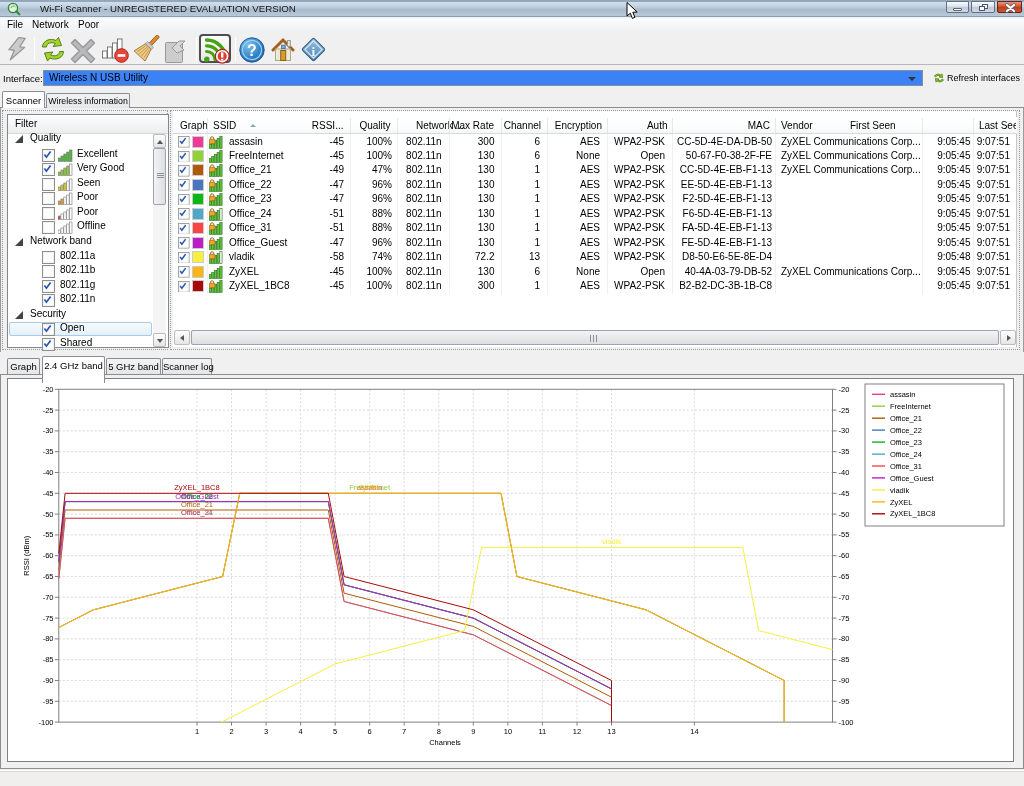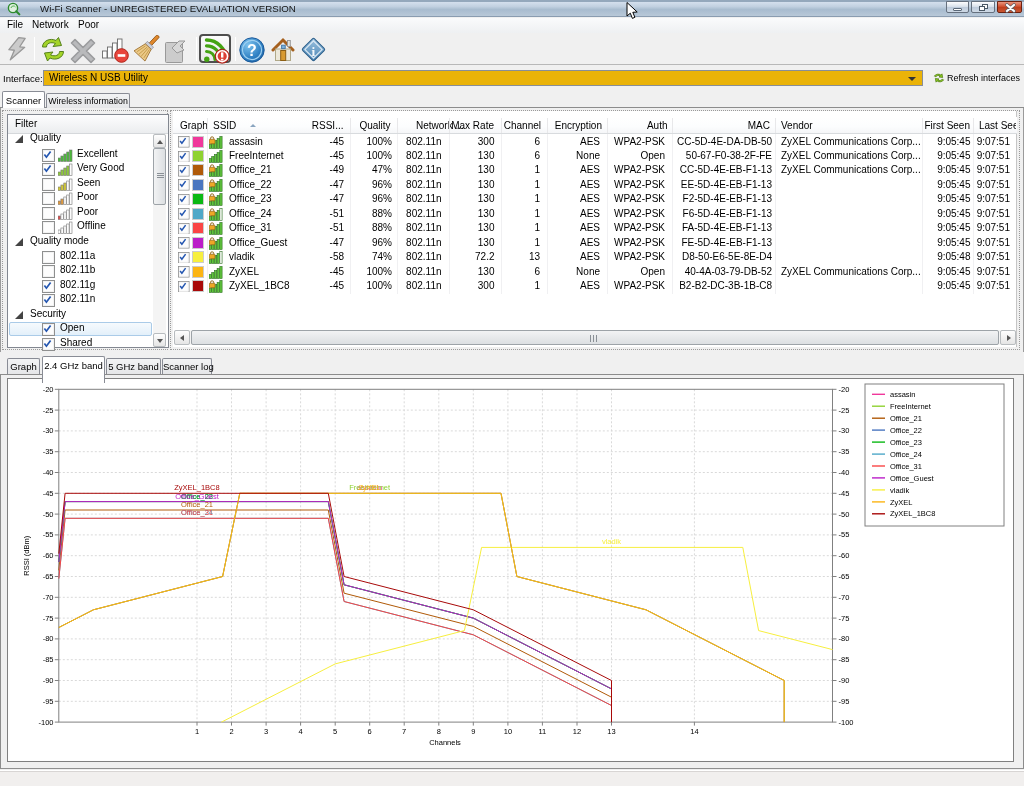--- a/index.html
+++ b/index.html
@@ -112,21 +112,21 @@
         <path d="M4.5 9.8 A 13.8 13.8 0 0 1 18.5 23.6" stroke-width="3.2"></path>
         <path d="M4.5 4 A 19.6 19.6 0 0 1 24 23.6" stroke-width="3.4"></path>
       </g>
       <circle cx="4.8" cy="23.2" r="2.7" fill="#44a312"></circle>
       <circle cx="20.2" cy="20.2" r="7" fill="#dd3f34" stroke="#a21f15" stroke-width="1"></circle>
       <circle cx="20.2" cy="20.2" r="5.4" fill="none" stroke="#fff" stroke-width="1.6"></circle>
       <rect x="19" y="16.4" width="2.4" height="5.2" fill="#fff"></rect>
       <rect x="19" y="22.8" width="2.4" height="1.6" fill="#fff"></rect>
     </svg></div>
 <div class="abs" style="left:3px;top:72.5px;font-size:9.5px">Interface:</div>
-<div class="abs" style="left:43px;top:70px;width:880px;height:15.5px;background:#eab308;border:1px solid #888e98">
+<div class="abs" style="left:43px;top:70px;width:880px;height:15.5px;background:#3b82f6;border:1px solid #888e98">
 <div class="abs" style="left:5px;top:1px">Wireless N USB Utility</div>
 <div class="abs" style="right:6px;top:6px;width:0;height:0;border-left:4px solid transparent;border-right:4px solid transparent;border-top:4px solid #333"></div>
   </div>
 <div class="abs" style="left:933px;top:72px"><svg width="12" height="12" viewBox="0 0 26 26">
       <g stroke="#4a7a10" stroke-width="1.5" fill="#8cc820">
         <path d="M3 9 a8.5 6.5 0 0 1 14 -2.5 l2.5 -2.5 1.5 8 -8 -1 2.5 -2.5 a5.5 4 0 0 0 -9 2 z"></path>
         <path d="M23 17 a8.5 6.5 0 0 1 -14 2.5 l-2.5 2.5 -1.5 -8 8 1 -2.5 2.5 a5.5 4 0 0 0 9 -2 z"></path>
       </g>
     </svg></div>
 <div class="abs" style="left:947px;top:73px;font-size:9px">Refresh interfaces</div>
@@ -211,21 +211,21 @@
   </svg>
 <div class="abs" style="left:58px;top:221px"><svg width="15" height="13" viewBox="0 0 15 13">
       <rect x="0.0" y="9.0" width="2.4" height="3.5" fill="#fcfcfc" stroke="#777" stroke-width="0.6"></rect>
       <rect x="2.9" y="7.0" width="2.4" height="5.5" fill="#fcfcfc" stroke="#777" stroke-width="0.6"></rect>
       <rect x="5.8" y="5.0" width="2.4" height="7.5" fill="#fcfcfc" stroke="#777" stroke-width="0.6"></rect>
       <rect x="8.7" y="3.0" width="2.4" height="9.5" fill="#fcfcfc" stroke="#777" stroke-width="0.6"></rect>
       <rect x="11.6" y="1.0" width="2.4" height="11.5" fill="#fcfcfc" stroke="#777" stroke-width="0.6"></rect>
     </svg></div>
 <div class="abs" style="left:77px;top:220px">Offline</div>
 <div class="abs" style="left:15px;top:238px;width:0;height:0;border-top:4px solid transparent;border-bottom:4px solid #444;border-left:4px solid transparent;border-right:4px solid #444;"></div>
-<div class="abs" style="left:30px;top:235px">Quality mode</div>
+<div class="abs" style="left:30px;top:235px">Network band</div>
 <svg width="13" height="13" viewBox="0 0 13 13" style="position:absolute;left:42px;top:250.5px">
     <rect x="0.5" y="0.5" width="12" height="12" fill="#fdfdfd" stroke="#8e8f8f"></rect>
     <rect x="1.5" y="1.5" width="10" height="10" fill="none" stroke="#f2f2f2"></rect>
   </svg>
 <div class="abs" style="left:60px;top:249.5px">802.11a</div>
 <svg width="13" height="13" viewBox="0 0 13 13" style="position:absolute;left:42px;top:265px">
     <rect x="0.5" y="0.5" width="12" height="12" fill="#fdfdfd" stroke="#8e8f8f"></rect>
     <rect x="1.5" y="1.5" width="10" height="10" fill="none" stroke="#f2f2f2"></rect>
   </svg>
 <div class="abs" style="left:60px;top:264px">802.11b</div>
@@ -273,21 +273,21 @@
 <div class="abs" style="left:213px;top:119px;height:14px;line-height:14px">SSID</div>
 <div class="abs" style="left:223.5px;top:119px;width:120px;height:14px;line-height:14px;text-align:right">RSSI...</div>
 <div class="abs" style="left:270.6px;top:119px;width:120px;height:14px;line-height:14px;text-align:right">Quality</div>
 <div class="abs" style="left:416px;top:119px;height:14px;line-height:14px">Network ...</div>
 <div class="abs" style="left:374px;top:119px;width:120px;height:14px;line-height:14px;text-align:right">Max Rate</div>
 <div class="abs" style="left:421px;top:119px;width:120px;height:14px;line-height:14px;text-align:right">Channel</div>
 <div class="abs" style="left:482px;top:119px;width:120px;height:14px;line-height:14px;text-align:right">Encryption</div>
 <div class="abs" style="left:547.5px;top:119px;width:120px;height:14px;line-height:14px;text-align:right">Auth</div>
 <div class="abs" style="left:650px;top:119px;width:120px;height:14px;line-height:14px;text-align:right">MAC</div>
 <div class="abs" style="left:781px;top:119px;height:14px;line-height:14px">Vendor</div>
-<div class="abs" style="left:850px;top:119px;width:120px;height:14px;line-height:14px;text-align:right">First Seen</div>
+<div class="abs" style="left:850px;top:119px;width:120px;height:14px;line-height:14px;">First Seen</div>
 <div class="abs" style="left:979px;top:119px;height:14px;line-height:14px;width:37px;overflow:hidden">Last Seen</div>
 <div class="abs" style="left:250px;top:124px;width:0;height:0;border-left:3.5px solid transparent;border-right:3.5px solid transparent;border-bottom:3.5px solid #8aa5c0"></div>
 <div class="colsep" style="left:206.6px;top:118px;height:15px"></div>
 <div class="colsep" style="left:206.6px;top:134px;height:160px;background:#f0f0f2"></div>
 <div class="colsep" style="left:349.8px;top:118px;height:15px"></div>
 <div class="colsep" style="left:349.8px;top:134px;height:160px;background:#f0f0f2"></div>
 <div class="colsep" style="left:397.4px;top:118px;height:15px"></div>
 <div class="colsep" style="left:397.4px;top:134px;height:160px;background:#f0f0f2"></div>
 <div class="colsep" style="left:449.1px;top:118px;height:15px"></div>
 <div class="colsep" style="left:449.1px;top:134px;height:160px;background:#f0f0f2"></div>

